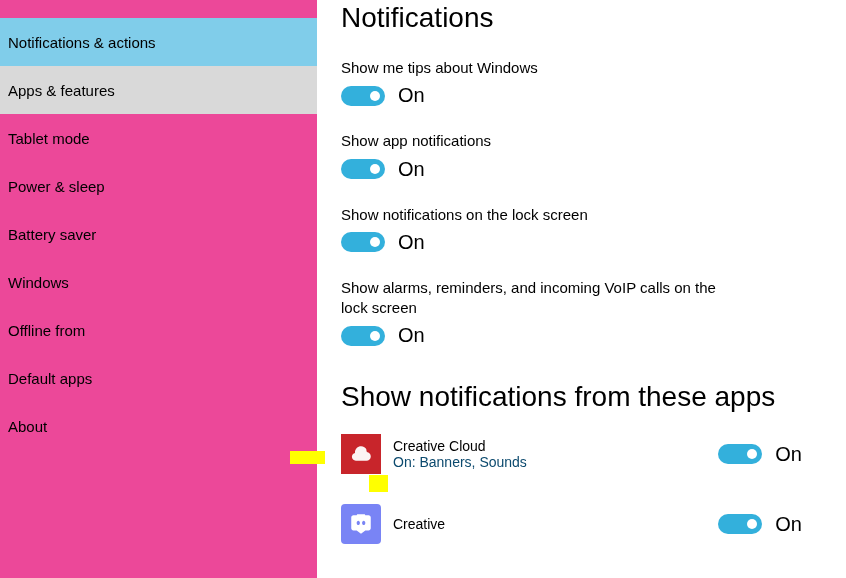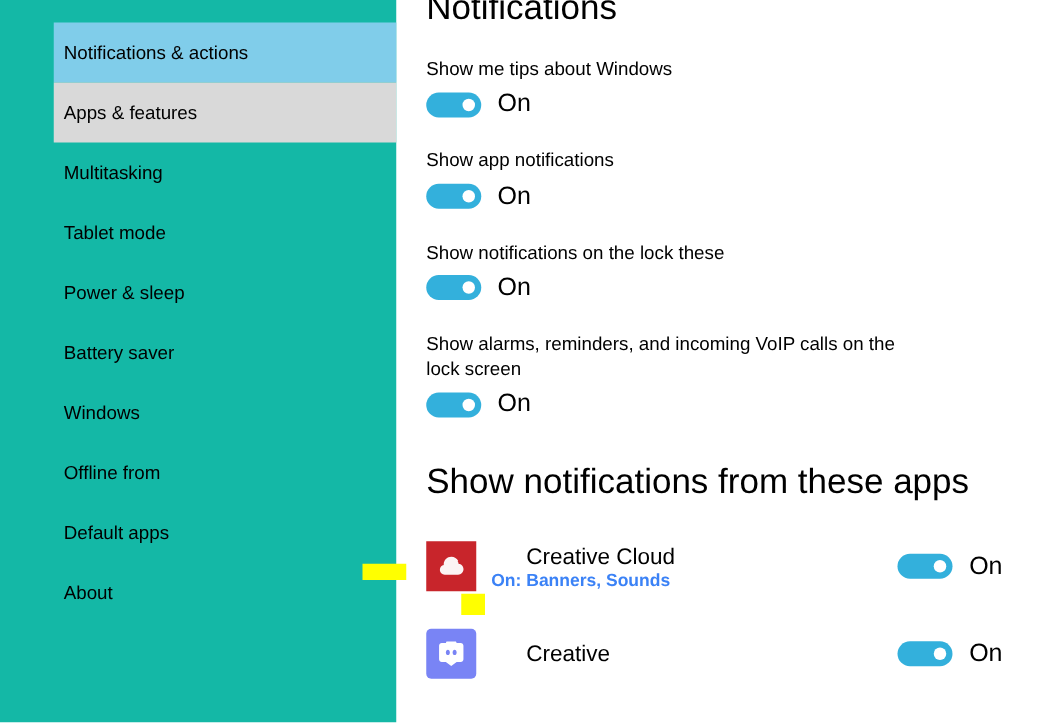--- a/index.html
+++ b/index.html
@@ -9,37 +9,36 @@
     color: #000;
     background: #fff;
     width: 846px;
     height: 578px;
     overflow: hidden;
     position: relative;
   }
   .layout { display: flex; width: 100%; height: 100%; }
   .sidebar {
     width: 317px;
-    background: #14b8a6;
+    background: #ec4899;
     padding-top: 18px;
-    padding-left: 43px;
   }
   .sidebar-item {
     height: 48px;
     display: flex;
     align-items: center;
     padding-left: 8px;
     cursor: pointer;
     font-size: 15px;
   }
   .sidebar-item.selected { background: #80cdea; }
   .sidebar-item.hover { background: #d9d9d9; }
   .main {
     flex: 1;
-    padding: 4px 24px 0 24px;
+    padding: 16px 24px 0 24px;
     position: relative;
   }
   .page-title {
     font-size: 28px;
     font-weight: 300;
     margin-top: -14px;
     margin-bottom: 14px;
   }
   .setting-block { margin-bottom: 14px; }
   .setting-label { font-size: 15px; margin-bottom: 6px; line-height: 1.35; max-width: 400px; margin-top: 24px; }
@@ -54,57 +53,54 @@
   }
   .toggle.on { background: #33b0dc; }
   .toggle.on .knob { right: 5px; background:#fff; }
   .toggle.off { background: #fff; border: 2px solid #000; }
   .toggle.off .knob { left: 3px; top:3px; background: #000; }
   .toggle-state { font-size: 20px; }
   .section-title {
     font-size: 28px;
     font-weight: 300;
     margin-top: 34px;
-    margin-bottom: 32px;
+    margin-bottom: 21px;
   }
   .app-row {
     display: flex; align-items: center; gap: 12px;
     margin-bottom: 30px;
   }
   .app-icon {
     width: 40px; height: 40px; display:flex; align-items:center; justify-content:center;
     color:#fff; font-size:18px;
   }
   .app-icon.cc { background:#c8252b; }
   .app-icon.discord { background:#7984f5; border-radius:4px; position:relative; }
   .app-icon.discord svg { width:26px; height:26px; }
   .app-info { flex:1; }
-  .app-name { font-size:18px;margin-left:28px; }
-  .app-sub { font-size:14px; color:#3b82f6;font-weight:bold; }
+  .app-name { font-size:14px; }
+  .app-sub { font-size:14px; color:#0c4a6e; }
   .app-toggle-wrap { display:flex; align-items:center; gap:13px; margin-right:20px;}
   
   .hl1 { position:absolute; left:-27px; top:451px; width:35px; height:13px; background:#ffff00; z-index:5;}
   .hl2 { position:absolute; left:52px; top:475px; width:19px; height:17px; background:#ffff00; z-index:1;}
   .app-name-wrap { position:relative; z-index:2; }
 </style>
 </head>
 <body>
 
 <div class="layout">
   <div class="sidebar">
     <div class="sidebar-item selected">
         <span>Notifications &amp; actions</span>
       </div>
     <div class="sidebar-item hover">
         <span>Apps &amp; features</span>
       </div>
     <div class="sidebar-item">
-        <span>Multitasking</span>
-      </div>
-    <div class="sidebar-item">
         <span>Tablet mode</span>
       </div>
     <div class="sidebar-item">
         <span>Power &amp; sleep</span>
       </div>
     <div class="sidebar-item">
         <span>Battery saver</span>
       </div>
     <div class="sidebar-item">
         <span>Windows</span>
@@ -140,21 +136,21 @@
       <div class="setting-label">Show app notifications</div>
       <div class="toggle-row">
         <div class="toggle on">
             <div class="knob"></div>
           </div>
         <span class="toggle-state">On</span>
       </div>
     </div>
 
     <div class="setting-block">
-      <div class="setting-label">Show notifications on the lock these</div>
+      <div class="setting-label">Show notifications on the lock screen</div>
       <div class="toggle-row">
         <div class="toggle on">
             <div class="knob"></div>
           </div>
         <span class="toggle-state">On</span>
       </div>
     </div>
 
     <div class="setting-block">
       <div class="setting-label">Show alarms, reminders, and incoming VoIP calls on the lock screen</div>

